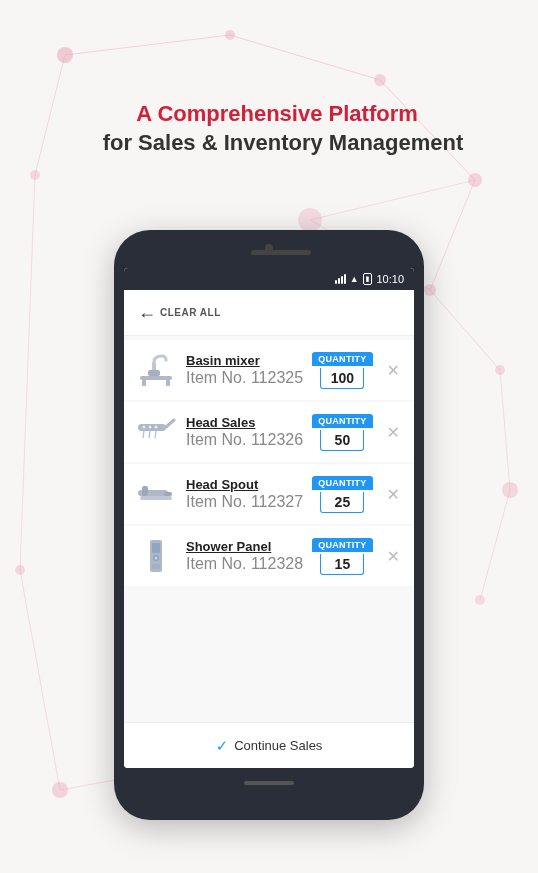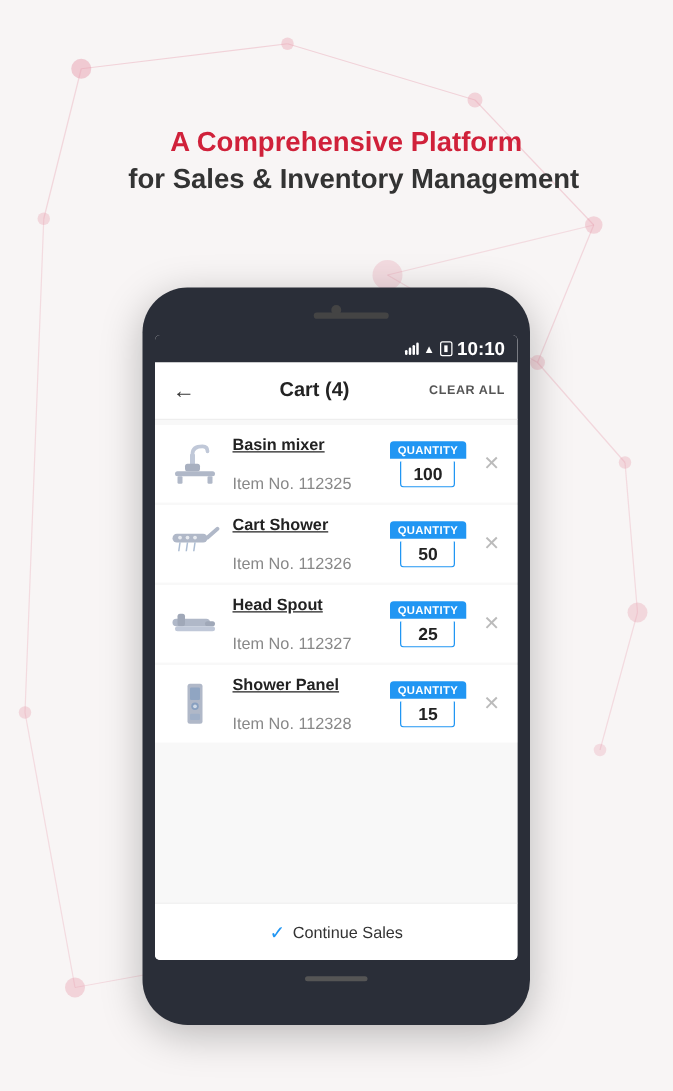--- a/index.html
+++ b/index.html
@@ -100,22 +100,22 @@
       background: #2a2e38;
       height: 22px;
       display: flex;
       align-items: center;
       justify-content: flex-end;
       padding: 0 10px;
       gap: 4px;
     }
     .status-bar .time {
       color: #fff;
-      font-size: 15px;
-      font-weight: 700;
+      font-size: 11px;
+      font-weight: 400;
     }
     .signal-icon {
       display: flex;
       align-items: flex-end;
       gap: 1px;
       height: 10px;
     }
     .signal-icon span {
       background: #fff;
       width: 2px;
@@ -194,23 +194,23 @@
       flex: 1;
       min-width: 0;
     }
     .item-name {
       font-size: 13px;
       font-weight: 600;
       color: #222;
       text-decoration: underline;
     }
     .item-number {
-      font-size: 13px;
+      font-size: 16px;
       color: #888;
-      margin-top: 16px;
+      margin-top: 1px;
     }
     .item-qty-block {
       display: flex;
       flex-direction: column;
       align-items: center;
       gap: 2px;
     }
     .qty-label {
       background: #2196f3;
       color: #fff;
@@ -335,21 +335,20 @@
         <span style="height:8px"></span>
         <span style="height:10px"></span>
       </div>
       <span class="wifi-icon">▲</span>
       <span class="battery-icon">▮</span>
       <span class="time">10:10</span>
     </div>
 
     <div class="app-header">
       <span class="back-btn">←</span>
-      <span class="app-header-title">Cart (4)</span>
       <span class="clear-all-btn">CLEAR ALL</span>
     </div>
 
     <div class="cart-list" id="cart-list">
 
     <div class="cart-item">
     <div class="item-image">
       <svg class="product-svg" viewBox="0 0 40 36" xmlns="http://www.w3.org/2000/svg">
       <rect x="4" y="24" width="32" height="4" rx="2" fill="#b0b8c8"></rect>
       <rect x="16" y="10" width="4" height="14" rx="1" fill="#c0c8d8"></rect>
@@ -376,21 +375,21 @@
       <circle cx="8" cy="13" r="1.5" fill="#fff" opacity="0.7"></circle>
       <circle cx="14" cy="13" r="1.5" fill="#fff" opacity="0.7"></circle>
       <circle cx="20" cy="13" r="1.5" fill="#fff" opacity="0.7"></circle>
       <line x1="30" y1="13" x2="38" y2="6" stroke="#b0b8c8" stroke-width="3" stroke-linecap="round"></line>
       <line x1="8" y1="17" x2="7" y2="24" stroke="#88a0c0" stroke-width="1.2" opacity="0.7"></line>
       <line x1="14" y1="17" x2="13" y2="24" stroke="#88a0c0" stroke-width="1.2" opacity="0.7"></line>
       <line x1="20" y1="17" x2="19" y2="24" stroke="#88a0c0" stroke-width="1.2" opacity="0.7"></line>
     </svg>
     </div>
     <div class="item-info">
-      <div class="item-name">Cart Shower</div>
+      <div class="item-name">Head Sales</div>
       <div class="item-number">Item No. 112326</div>
     </div>
     <div class="item-qty-block">
       <div class="qty-label">Quantity</div>
       <div class="qty-value">50</div>
     </div>
     <span class="delete-btn">✕</span>
   </div>
         <div class="cart-item">
     <div class="item-image">

